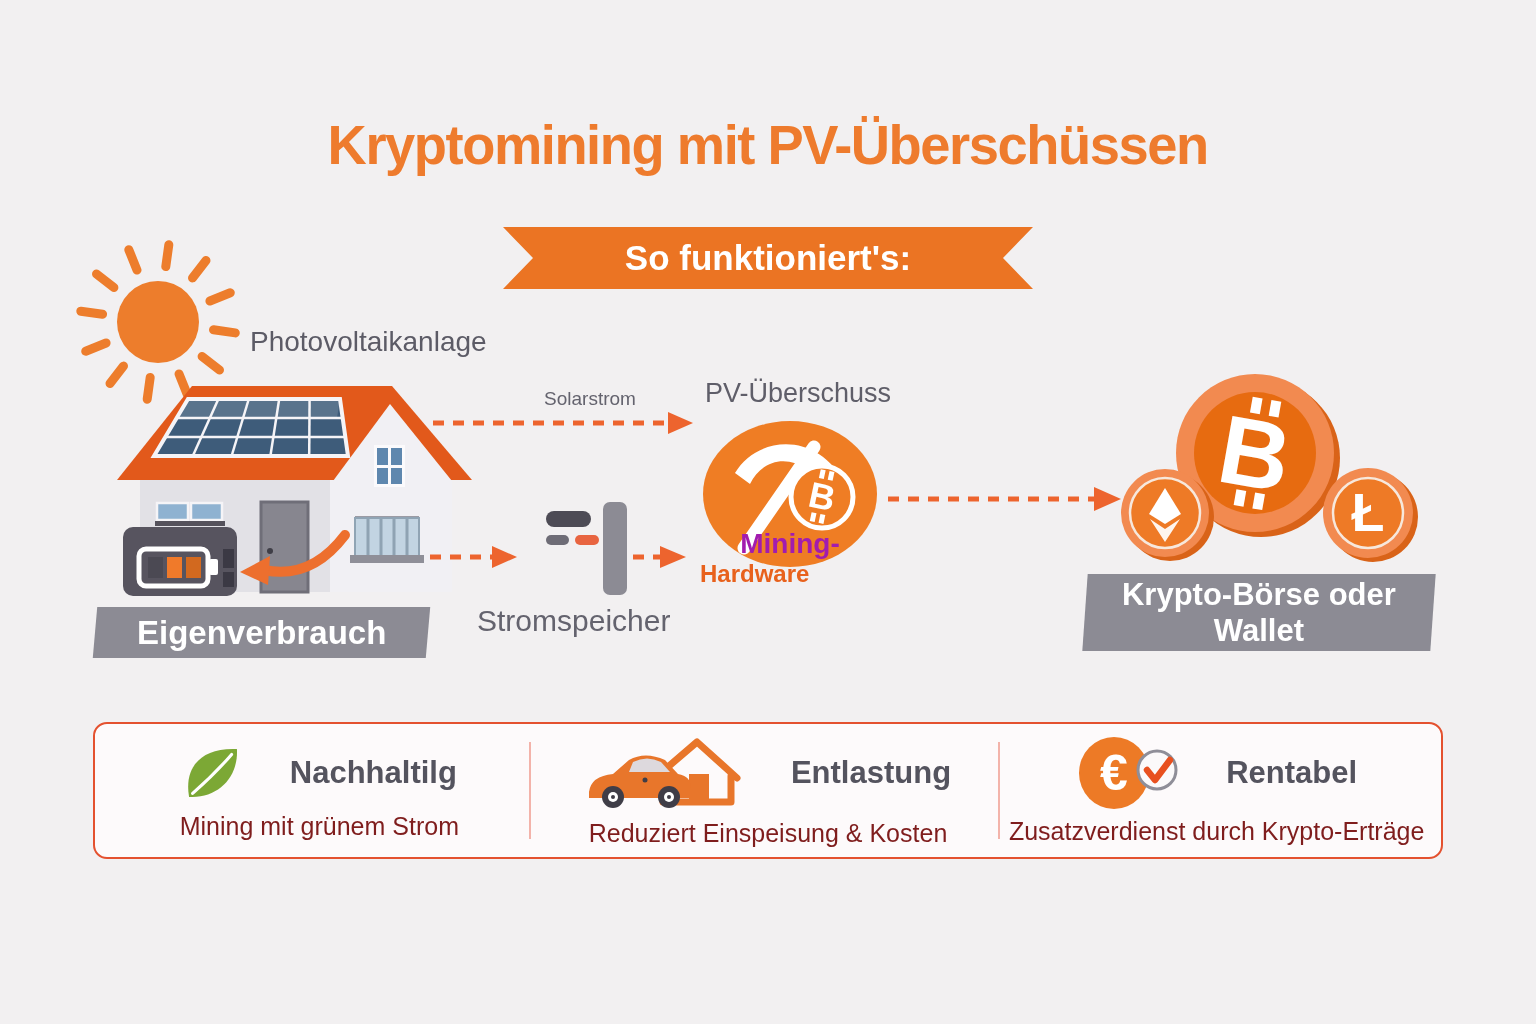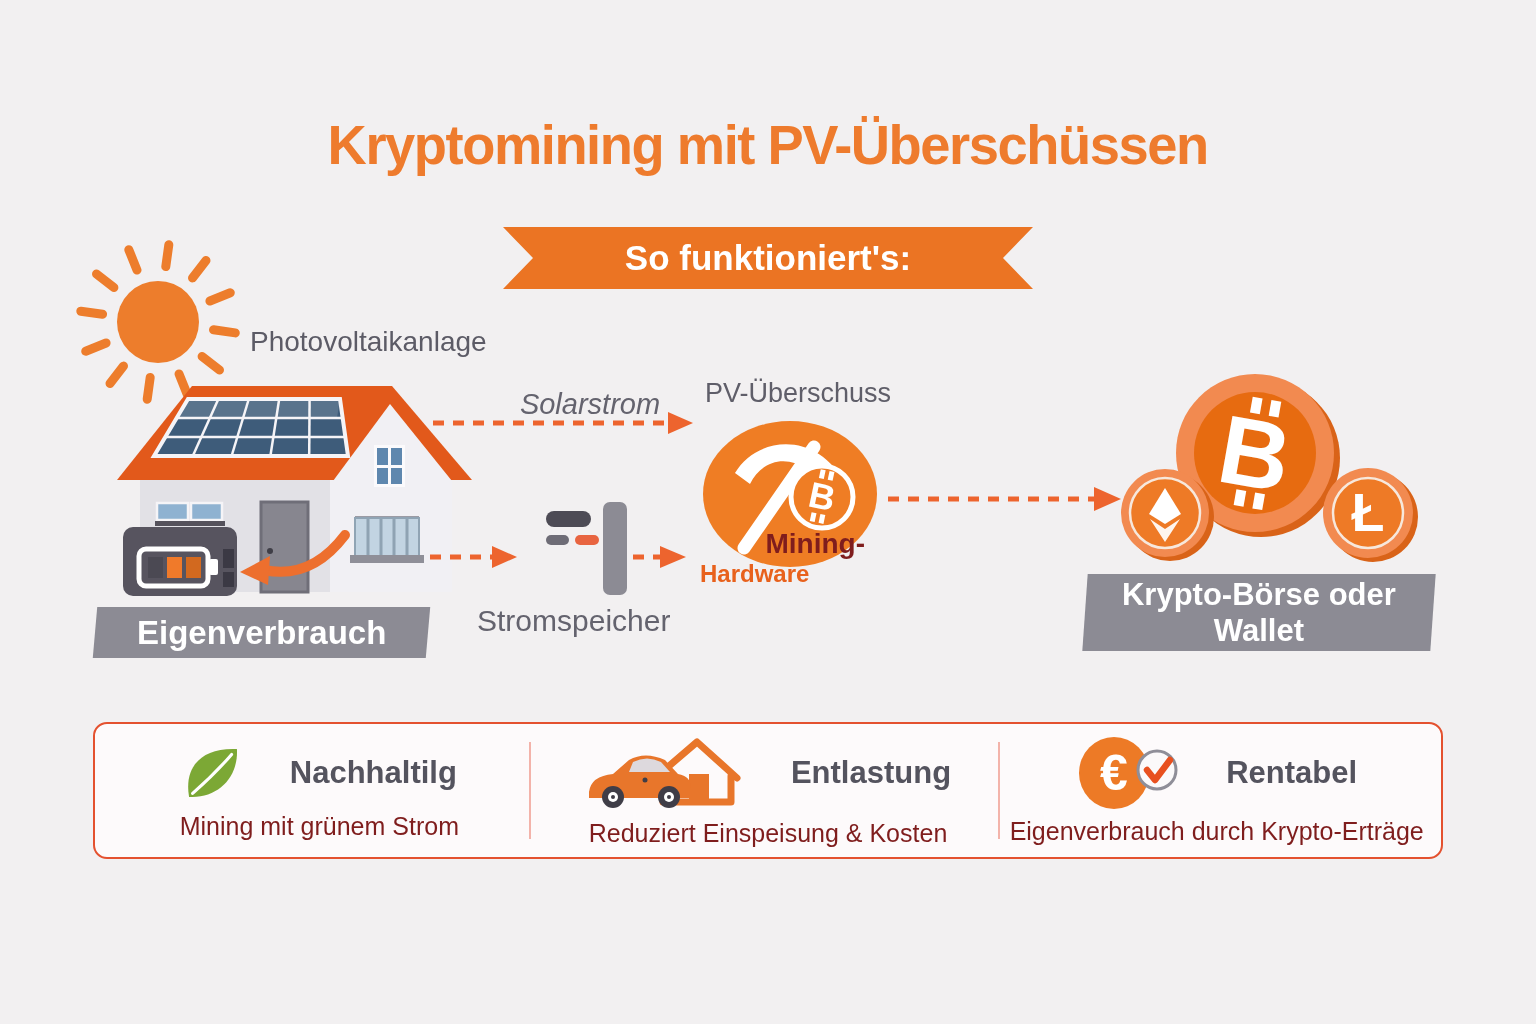--- a/index.html
+++ b/index.html
@@ -21,23 +21,23 @@
   .ribbon {
     top:227px; left:50%; transform:translateX(-50%);
     width:530px; height:62px; background:#EB7423;
     clip-path:polygon(0 0,100% 0,calc(100% - 30px) 50%,100% 100%,0 100%,30px 50%);
     display:flex; align-items:center; justify-content:center;
     color:#fff; font-size:35px; font-weight:bold;
   }
 
   .lbl { position:absolute; color:#64636E; }
   .lbl-pv        { left:250px; top:326px; width:280px; font-size:28px; font-weight:normal; color:#5C5B66; }
-  .lbl-solar     { left:505px; top:388px; width:170px; text-align:center; font-size:29px;font-style:italic; }
+  .lbl-solar     { left:505px; top:388px; width:170px; text-align:center; font-size:19px; }
   .lbl-surplus   { left:698px; top:378px; width:200px; text-align:center; font-size:27px; color:#5F5E69; }
-  .lbl-mining1   { left:715px; top:528px; width:150px; text-align:right; font-size:28px; font-weight:bold; color:#7f1d1d; }
+  .lbl-mining1   { left:715px; top:528px; width:150px; text-align:center; font-size:28px; font-weight:bold; color:#a21caf; }
   .lbl-mining2   { left:700px; top:560px; width:180px; text-align:left; font-size:24px; font-weight:bold; color:#E8611C; }
   .lbl-storage   { left:477px; top:604px; width:200px; font-size:30px; }
   .lbl-yield     { left:913px; top:432px; width:192px; text-align:center; font-size:26px; line-height:29px; color:#6B6A74; }
   .lbl-ownuse-sub{ left:88px;  top:664px; width:345px; text-align:center; font-size:26px; }
 
   .gray-box {
     position:absolute; background:#8C8B94; display:flex;
     align-items:center; justify-content:center; text-align:center;
     color:#fff; font-weight:bold;
   }
@@ -288,17 +288,17 @@
     <div class="benefit">
       <div class="row">
         <svg class="b-icon" width="104" height="74" viewBox="0 0 104 74">
           <ellipse cx="38" cy="37" rx="35" ry="36" fill="#ED7A26"></ellipse>
           <text x="38" y="54" text-anchor="middle" font-size="50" font-weight="bold" fill="#FFFFFF" font-family="Liberation Sans, DejaVu Sans, sans-serif">€</text>
           <circle cx="81" cy="34" r="19" fill="#FBF9FA" stroke="#8F8E98" stroke-width="3"></circle>
           <path d="M71,34 L79,44 L94,24" stroke="#E8501F" stroke-width="6.5" fill="none" stroke-linecap="round" stroke-linejoin="round"></path>
         </svg>
         <div class="b-title">Rentabel</div>
       </div>
-      <div class="b-text">Eigenverbrauch durch Krypto-Erträge</div>
+      <div class="b-text">Zusatzverdienst durch Krypto-Erträge</div>
     </div>
   </div>
 
 </div>
 
 </body></html>

